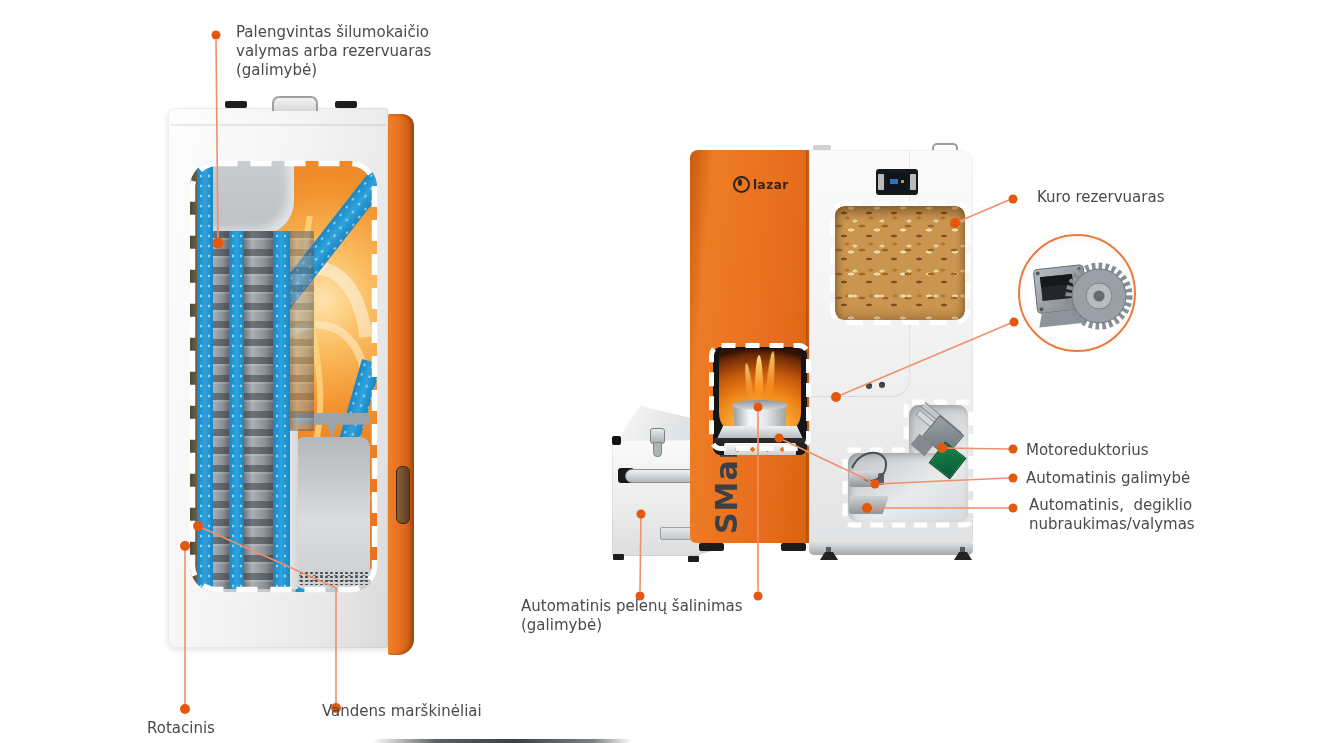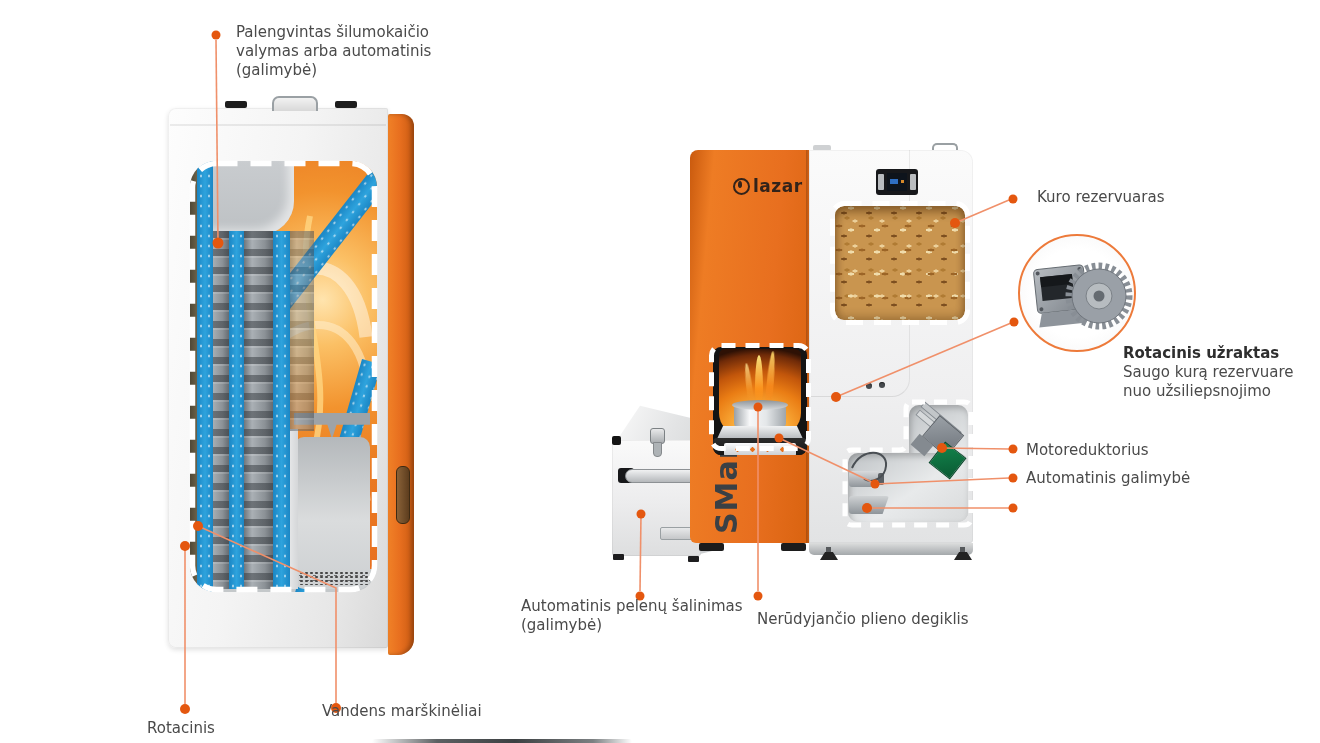--- a/index.html
+++ b/index.html
@@ -90,21 +90,21 @@
       background:linear-gradient(180deg,#fbfbfb,#efeff0 62%,#e2e3e4);
       border-radius:0 12px 3px 0;box-shadow:inset 0 0 0 1px rgba(0,0,0,.04);}
   .rb-divider{left:806px;top:150px;width:4px;height:393px;background:linear-gradient(90deg,rgba(0,0,0,.22),rgba(0,0,0,0));}
   .rb-seam{left:809px;top:150px;width:100px;height:246px;border-bottom:1px solid rgba(60,60,60,.12);
       border-right:1px solid rgba(60,60,60,.09);border-bottom-right-radius:18px;}
   .rb-cap1{left:813px;top:151px;width:18px;height:6px;background:#cfd1d3;border-radius:2px;top:145px;}
   .rb-cap2{left:932px;top:143px;width:22px;height:8px;border:2px solid #9aa0a3;border-bottom:none;border-radius:5px 5px 0 0;}
   .rb-logo{left:733px;top:176px;display:flex;align-items:center;gap:3px;color:#33231a;z-index:5;}
   .rb-logomark{width:13px;height:13px;border:2.6px solid #33231a;border-radius:50%;position:relative;}
   .rb-logomark:after{content:"";position:absolute;left:2.5px;top:1px;width:4px;height:7px;background:#33231a;border-radius:50% 50% 40% 40%;}
-  .rb-logotext{font-size:17px;font-weight:bold;letter-spacing:.5px;}
+  .rb-logotext{font-size:12px;font-weight:bold;letter-spacing:.5px;}
   .rb-display{left:876px;top:169px;width:42px;height:26px;background:#17181b;border-radius:3px;z-index:5;}
   .rb-display .sidebar{position:absolute;top:5px;width:6px;height:16px;background:#b9bcbf;border-radius:1px;}
   .rb-display .screen{position:absolute;left:11px;top:4px;width:20px;height:18px;background:#0e141c;}
   .rb-display .glyph{position:absolute;left:3px;top:6px;width:8px;height:5px;background:#2f6fc2;}
   .rb-display .pix{position:absolute;right:3px;top:7px;width:3px;height:3px;background:#d88a2a;}
   .pellets{left:835px;top:206px;width:130px;height:114px;border-radius:9px;background-color:#c9954f;
       background-image:
         radial-gradient(ellipse 6px 3px at 9px 7px,#7d4f20 42%,transparent 55%),
         radial-gradient(ellipse 5px 3px at 20px 15px,#ecd09a 45%,transparent 58%),
         radial-gradient(ellipse 7px 3px at 4px 20px,#9c6527 42%,transparent 55%),
@@ -349,45 +349,41 @@
         <circle cx="1013" cy="508" r="4.5"></circle>
       <circle cx="758" cy="407" r="4.5"></circle>
         <circle cx="758" cy="596" r="4.5"></circle>
       <circle cx="641" cy="514" r="4.5"></circle>
         <circle cx="640" cy="596" r="4.5"></circle>
     </g>
   </svg>
 
   <div class="lbl" style="left:236px;top:23px;">
     <span>Palengvintas šilumokaičio</span>
-    <span>valymas arba automatinis</span>
+    <span>valymas arba rezervuaras</span>
     <span>(galimybė)</span>
   </div>
   <div class="lbl" style="left:147px;top:719px;">
     <span>Rotacinis</span>
   </div>
   <div class="lbl" style="left:322px;top:702px;">
     <span>Vandens marškinėliai</span>
   </div>
   <div class="lbl" style="left:1037px;top:188px;">
     <span>Kuro rezervuaras</span>
   </div>
-  <div class="lbl" style="left:1123px;top:344px;">
-    <span class="bold">Rotacinis užraktas</span>
-    <span>Saugo kurą rezervuare</span>
-    <span>nuo užsiliepsnojimo</span>
-  </div>
   <div class="lbl" style="left:1026px;top:441px;">
     <span>Motoreduktorius</span>
   </div>
   <div class="lbl" style="left:1026px;top:469px;">
     <span>Automatinis galimybė</span>
+  </div>
+  <div class="lbl" style="left:1029px;top:496px;">
+    <span>Automatinis,  degiklio</span>
+    <span>nubraukimas/valymas</span>
   </div>
   <div class="lbl" style="left:521px;top:597px;">
     <span>Automatinis pelenų šalinimas</span>
     <span>(galimybė)</span>
   </div>
-  <div class="lbl" style="left:757px;top:610px;">
-    <span>Nerūdyjančio plieno degiklis</span>
-  </div>
 
   <div class="abs bottom-strip"></div>
 </div>
 
 </body></html>

